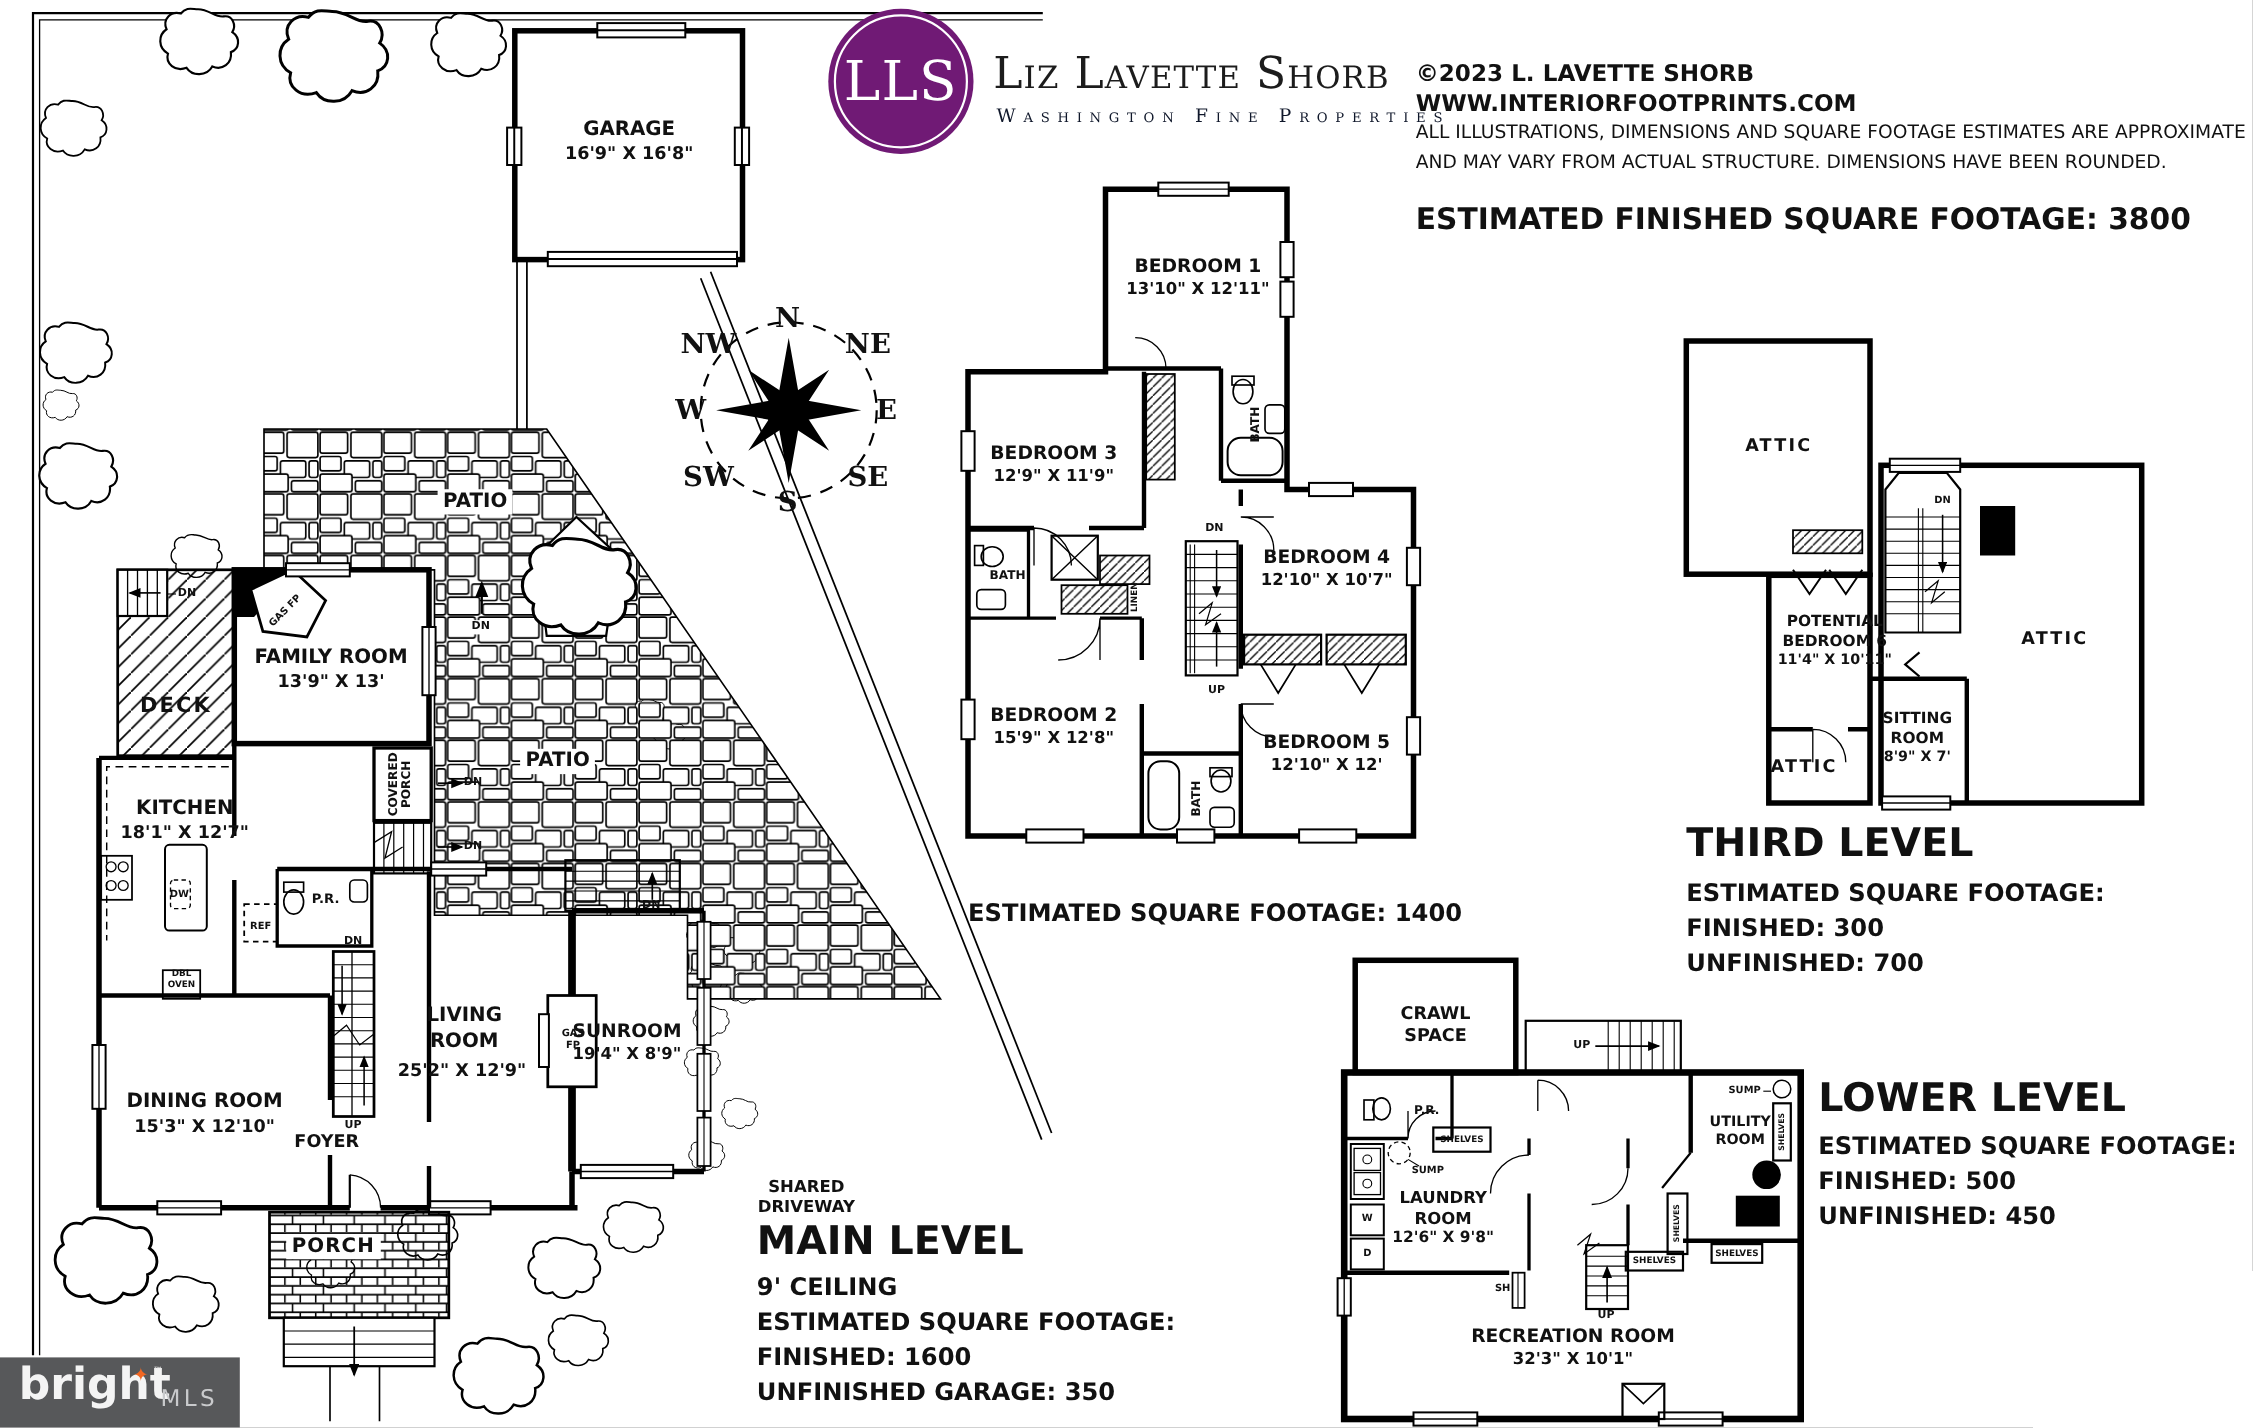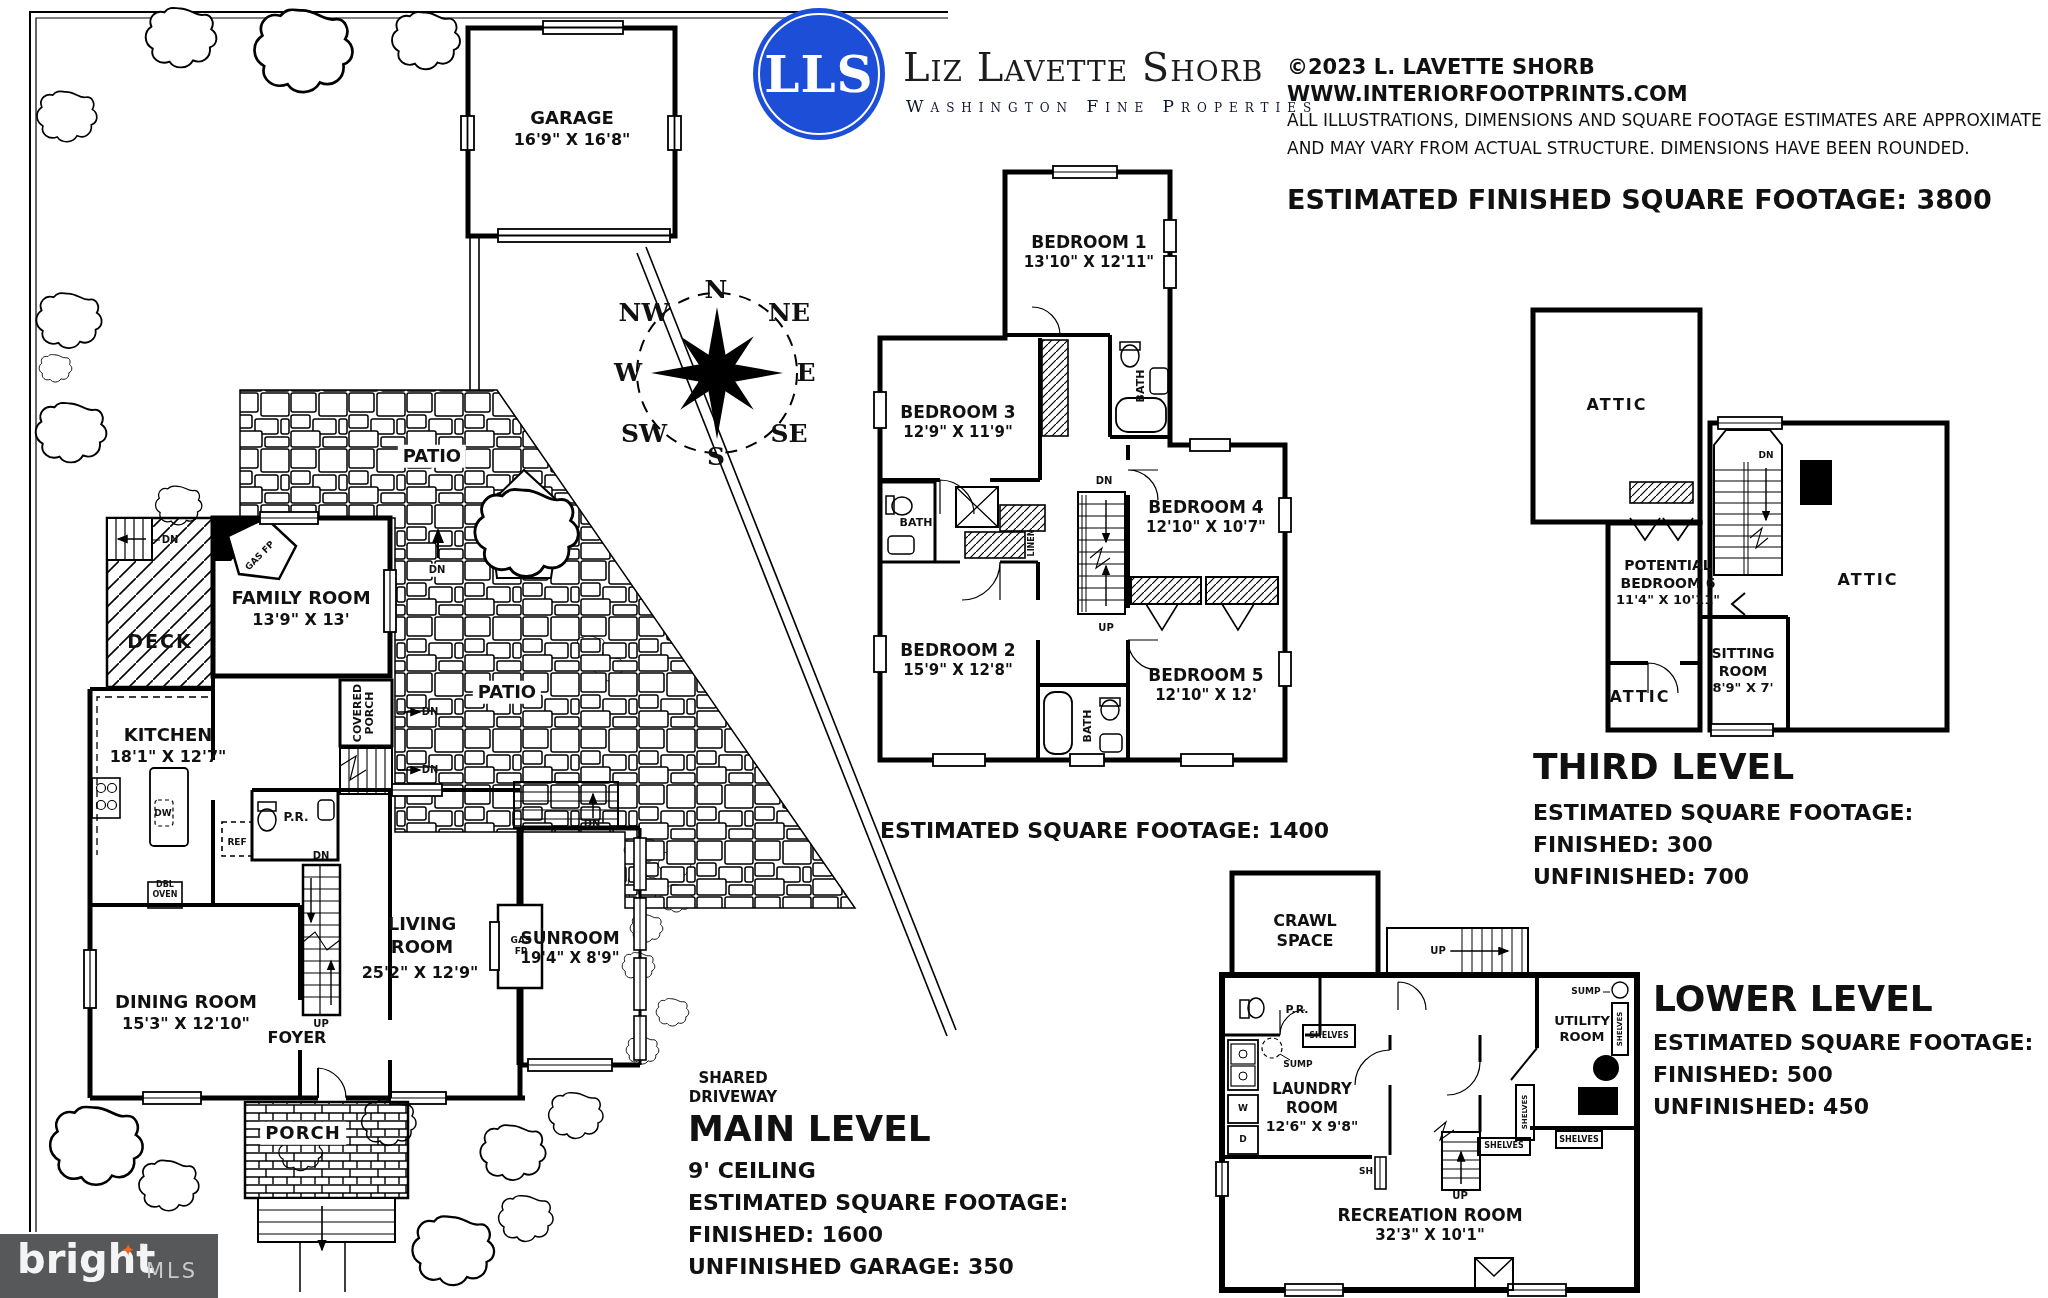--- a/index.html
+++ b/index.html
@@ -8,21 +8,21 @@
   #plan-svg{position:absolute;left:0;top:0;}
   .lbl{position:absolute;transform:translate(-50%,-50%);font-weight:bold;text-align:center;
        white-space:nowrap;color:#111;line-height:1.25;}
   .lbl .dim{font-weight:bold;}
   .vert{transform:translate(-50%,-50%) rotate(-90deg);}
   .chip{background:#fff;padding:0 5px;}           
   .blocktitle{position:absolute;font-weight:bold;font-size:32px;white-space:nowrap;}
   .blocksub{position:absolute;font-weight:bold;font-size:22px;white-space:nowrap;}
   
   .logo-circle{position:absolute;left:753px;top:8px;width:132px;height:132px;border-radius:50%;
-      background:#1d4ed8;display:flex;align-items:center;justify-content:center;font-weight:bold;}
+      background:#701a75;display:flex;align-items:center;justify-content:center;}
   .logo-circle::after{content:"";position:absolute;left:5px;top:5px;right:5px;bottom:5px;
       border:2px solid #fff;border-radius:50%;}
   .logo-mono{color:#fff;font-family:"DejaVu Serif","Liberation Serif",serif;font-size:50px;letter-spacing:1px;}
   .brand{position:absolute;left:903px;top:44px;font-family:"DejaVu Serif","Liberation Serif",serif;
       font-variant:small-caps;font-size:40px;color:#1c1c1c;letter-spacing:1px;}
   .brand-sub{position:absolute;left:906px;top:96px;font-family:"DejaVu Serif","Liberation Serif",serif;
       font-variant:small-caps;font-size:17px;letter-spacing:7px;color:#0f172a;}
   .addr{position:absolute;left:1287px;top:8px;font-size:25px;font-weight:bold;white-space:nowrap;
       border-bottom:2px solid #111;padding-bottom:5px;min-width:530px;}
   .hline{position:absolute;white-space:nowrap;font-weight:bold;}

